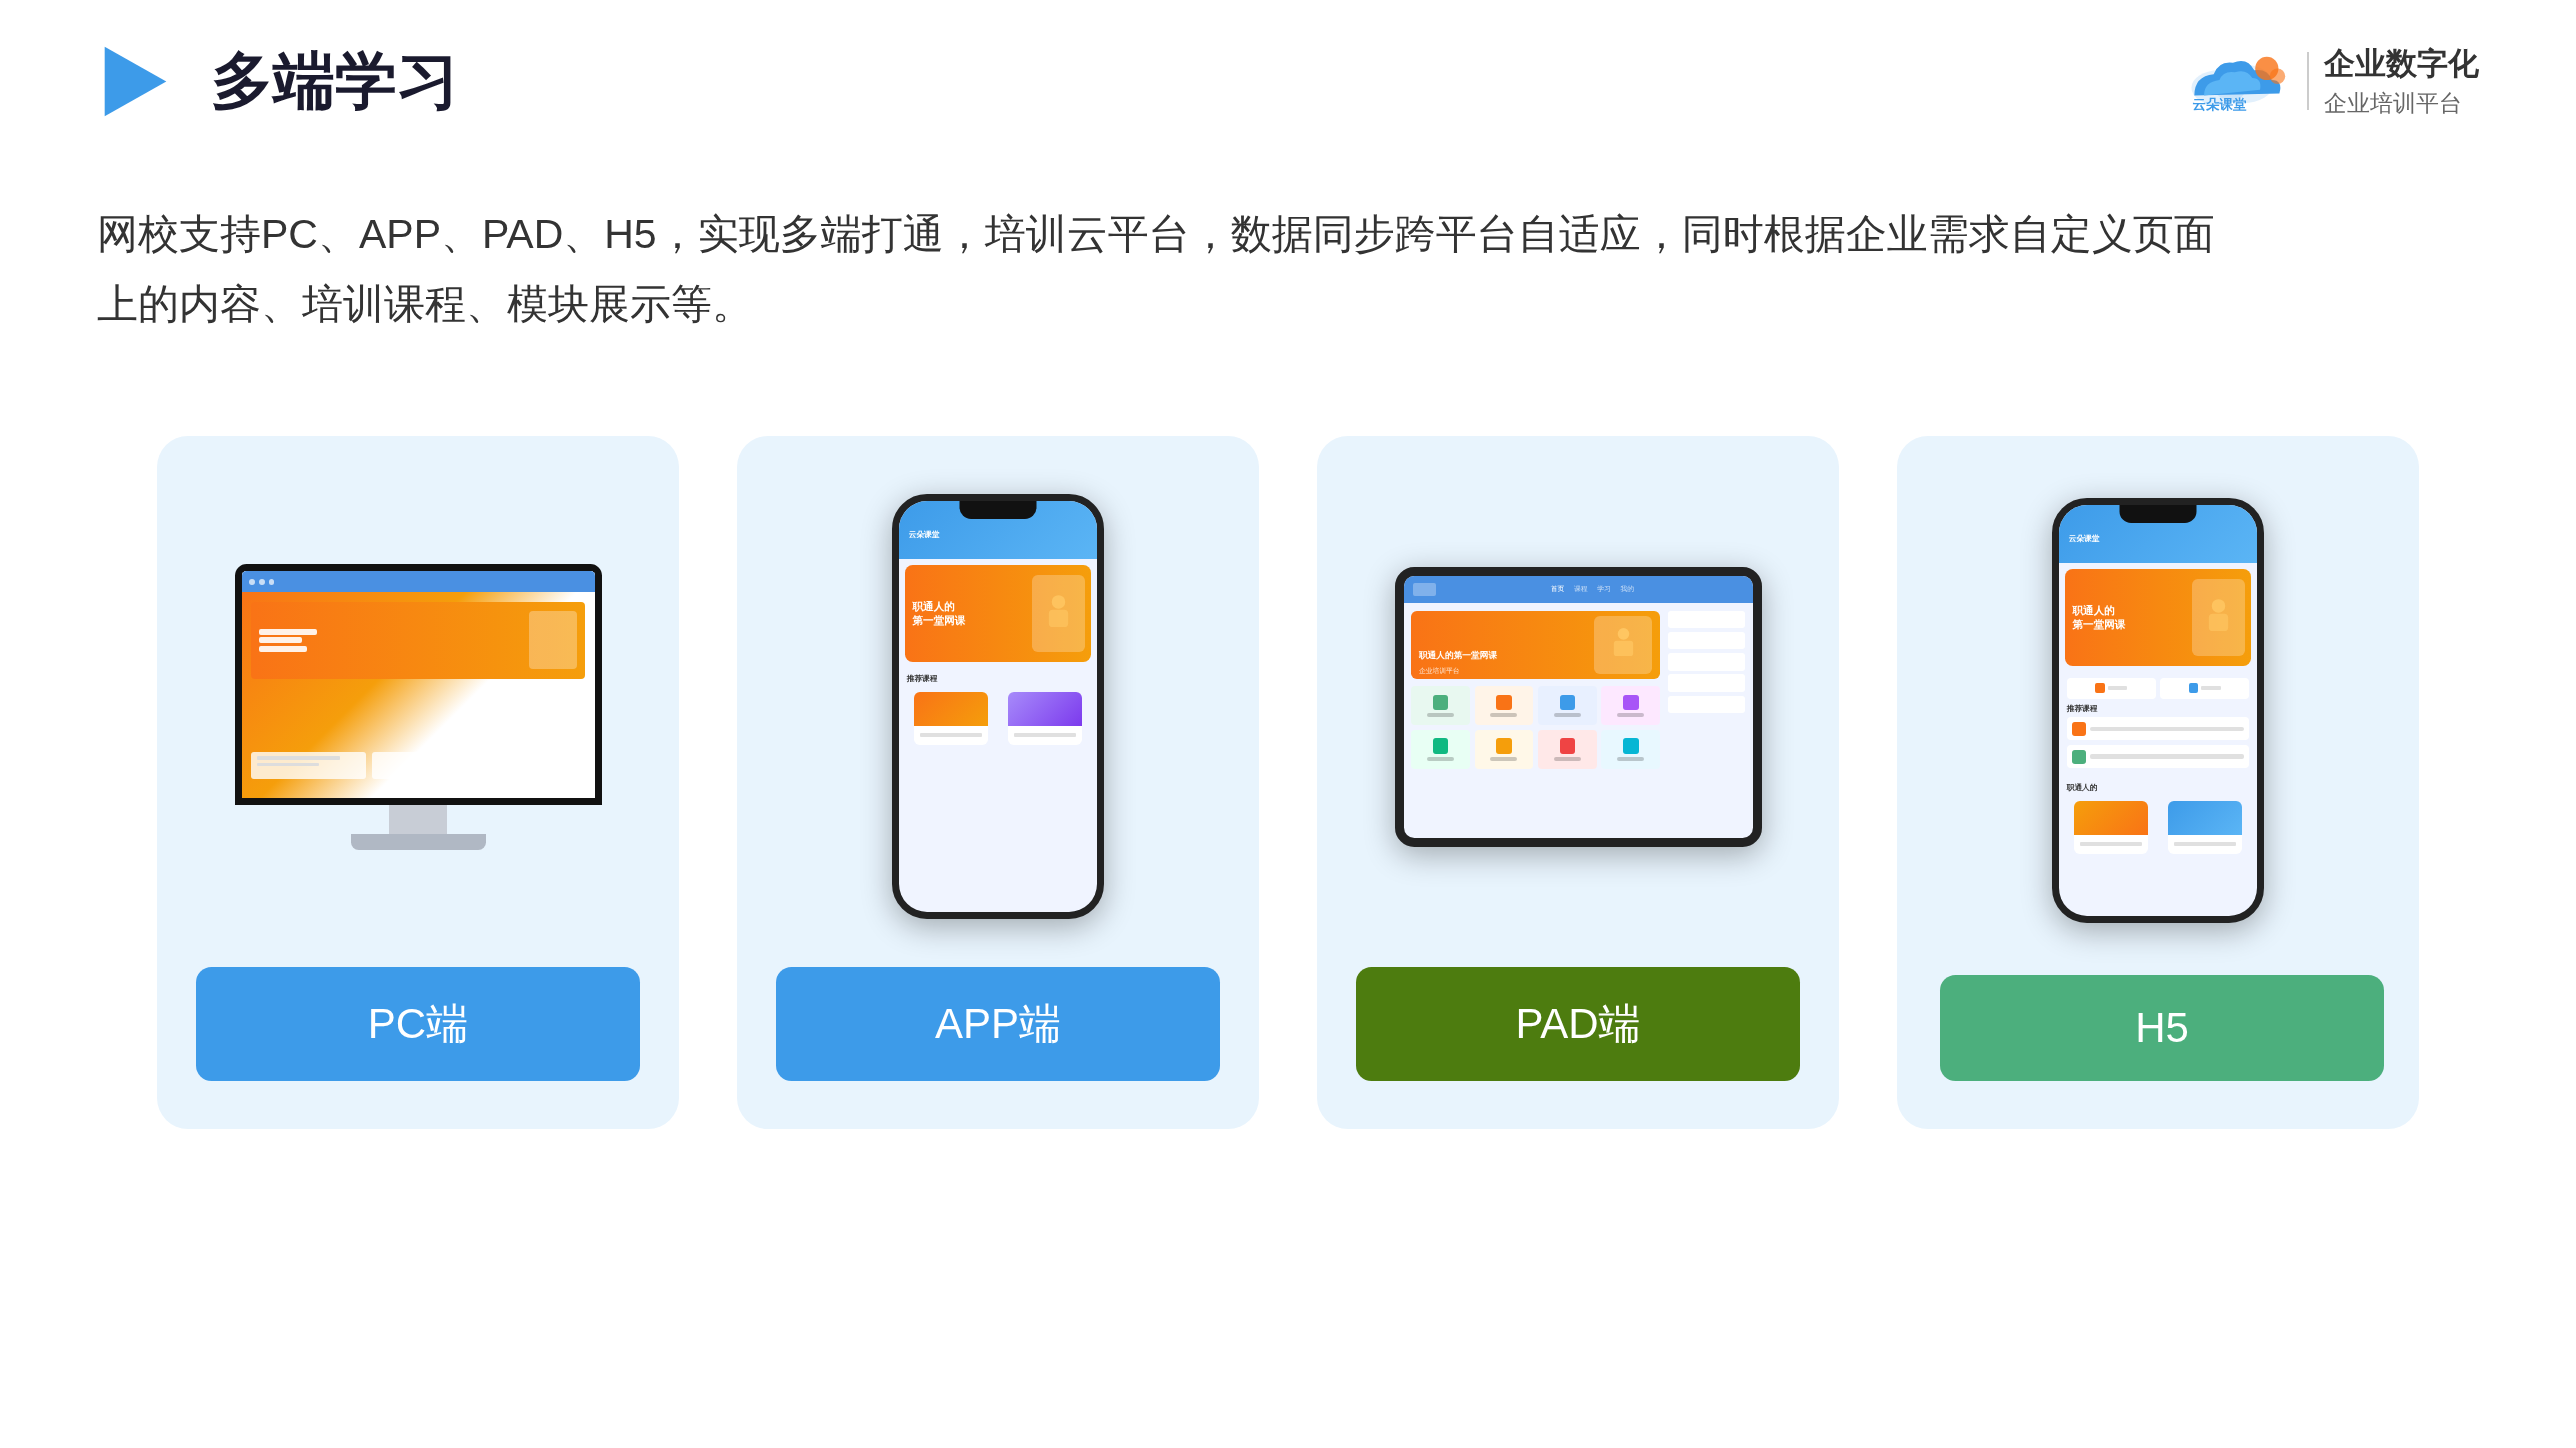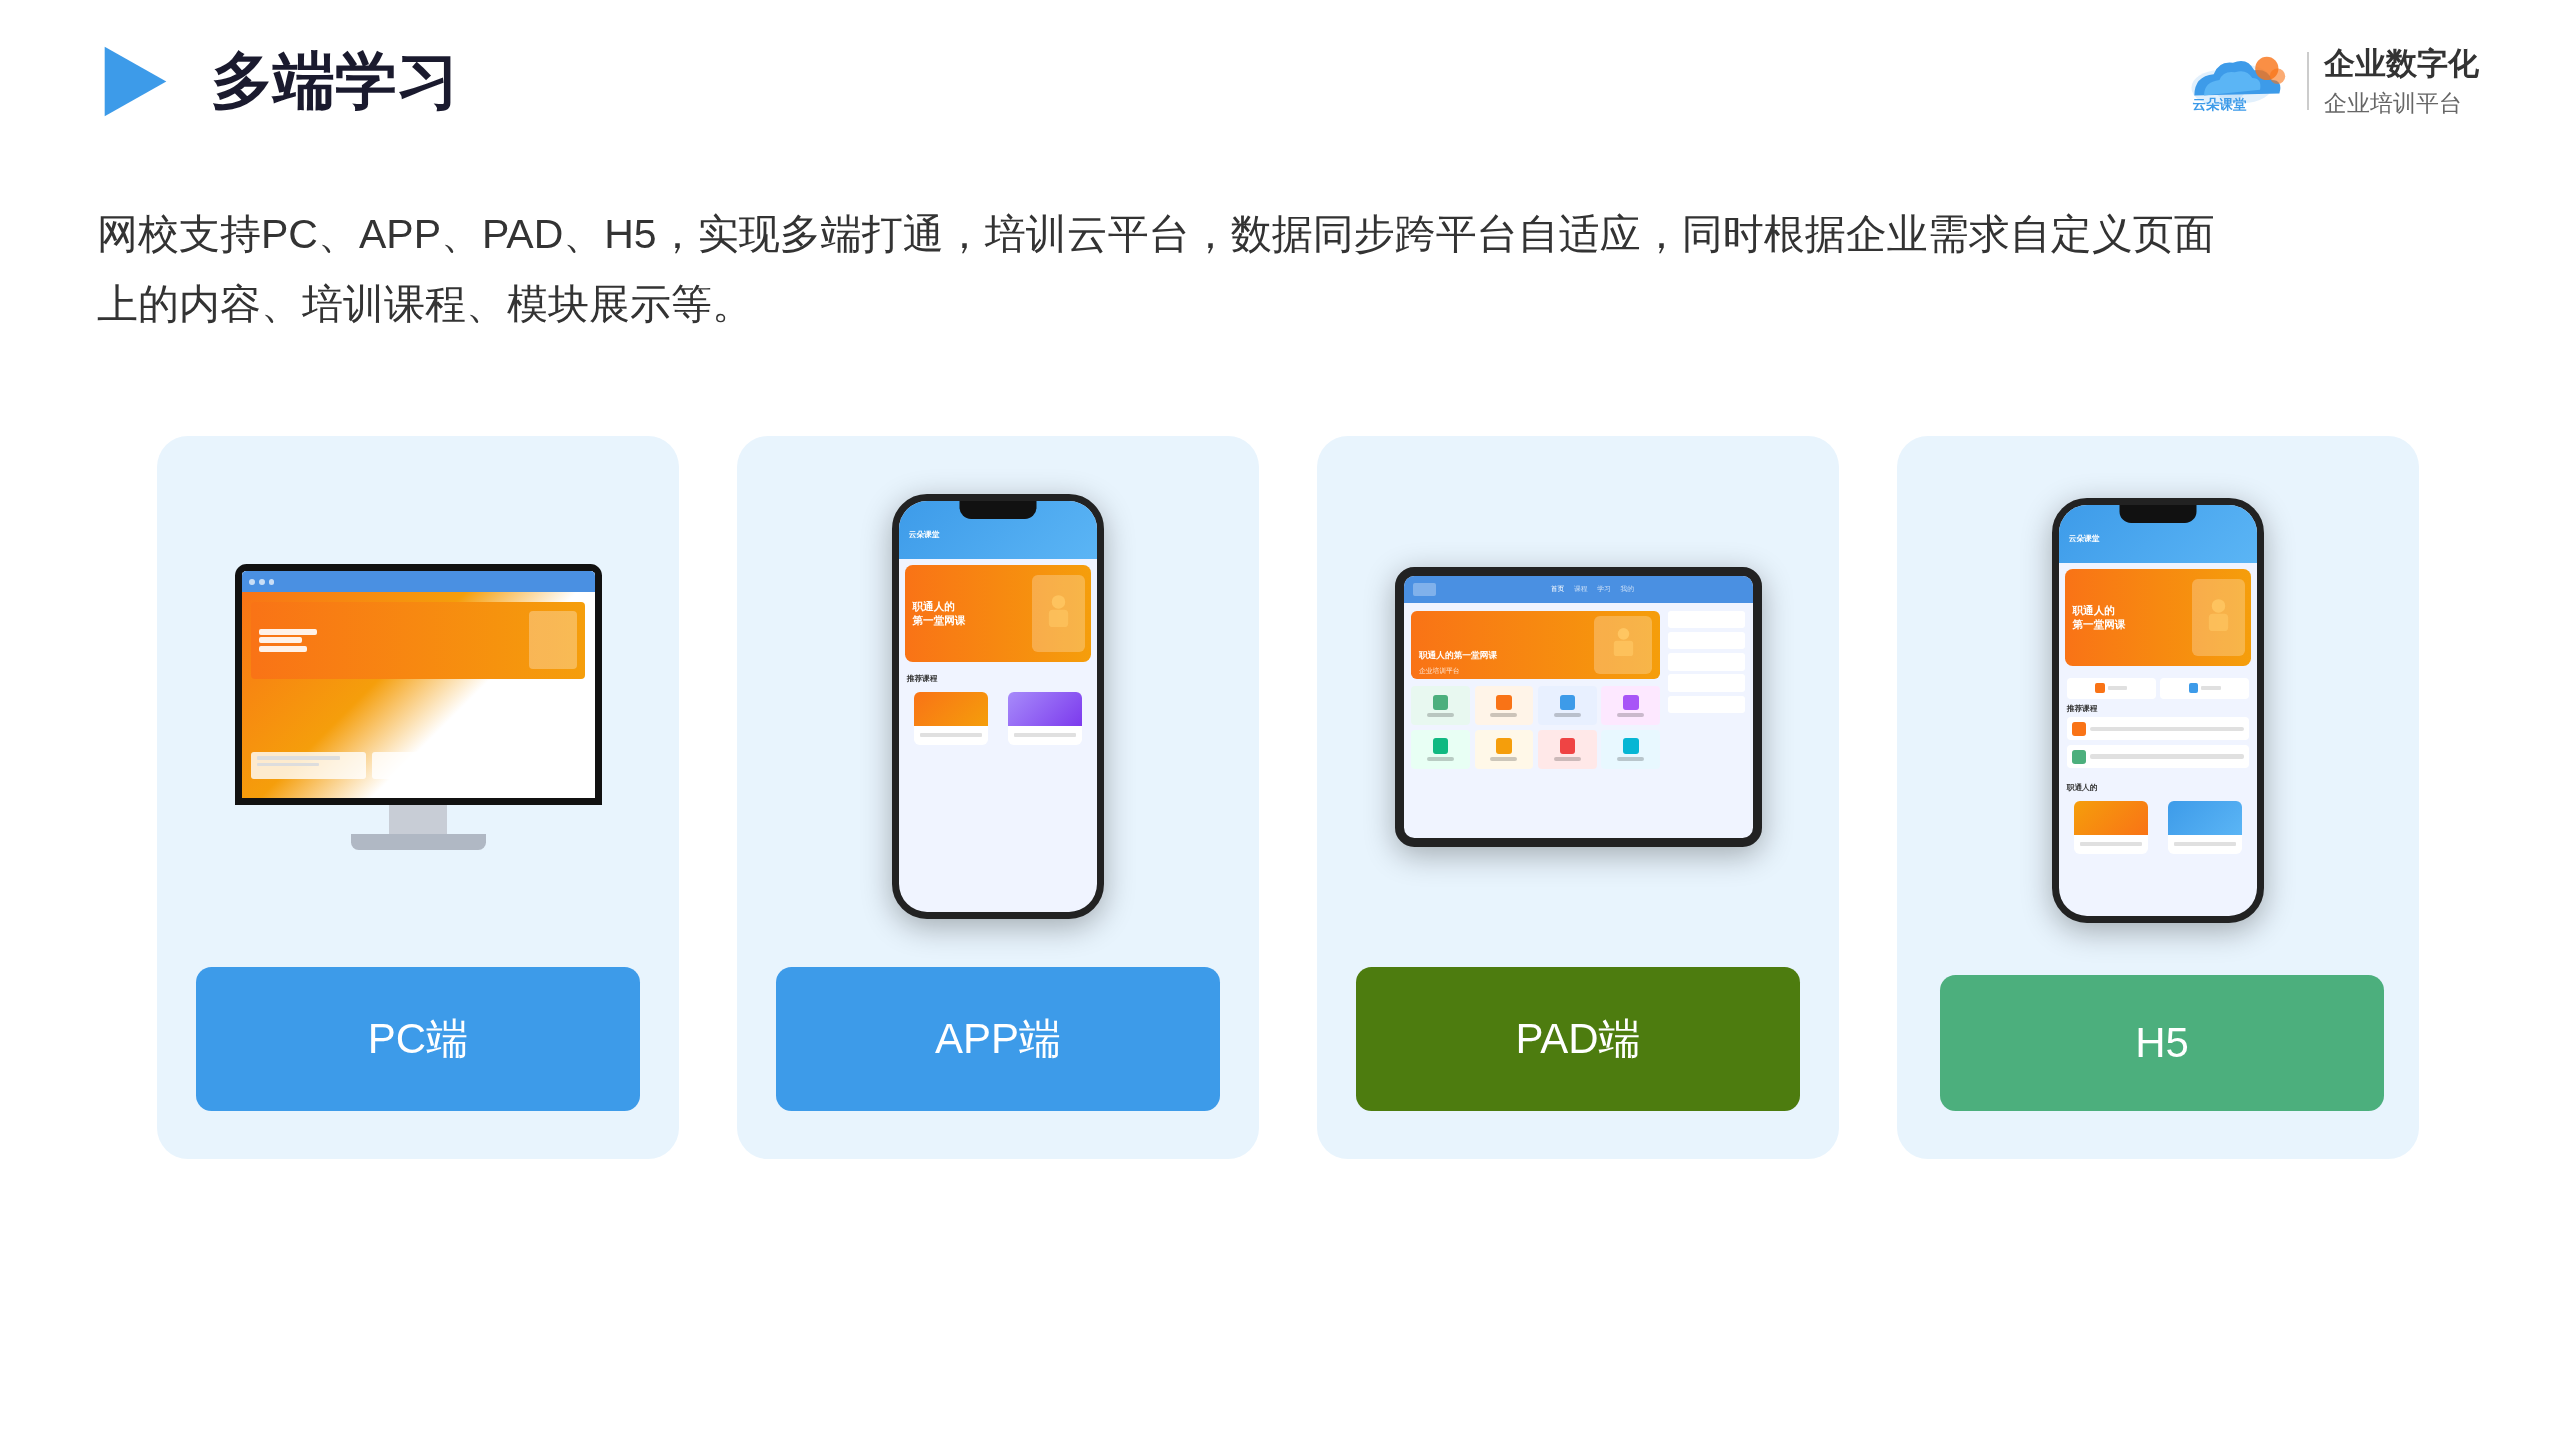--- a/index.html
+++ b/index.html
@@ -99,21 +99,21 @@
       flex: 1;
       display: flex;
       align-items: center;
       justify-content: center;
       width: 100%;
       margin-bottom: 48px;
     }
 
     .card-button {
       width: 100%;
-      padding: 44px 0;
+      padding: 29px 0;
       border-radius: 15.5px;
       border: none;
       font-size: 42px;
       font-weight: 500;
       color: #ffffff;
       cursor: pointer;
       text-align: center;
     }
     .btn-blue { background: #3d9be9; }
     .btn-red { background: #4d7c0f; }

